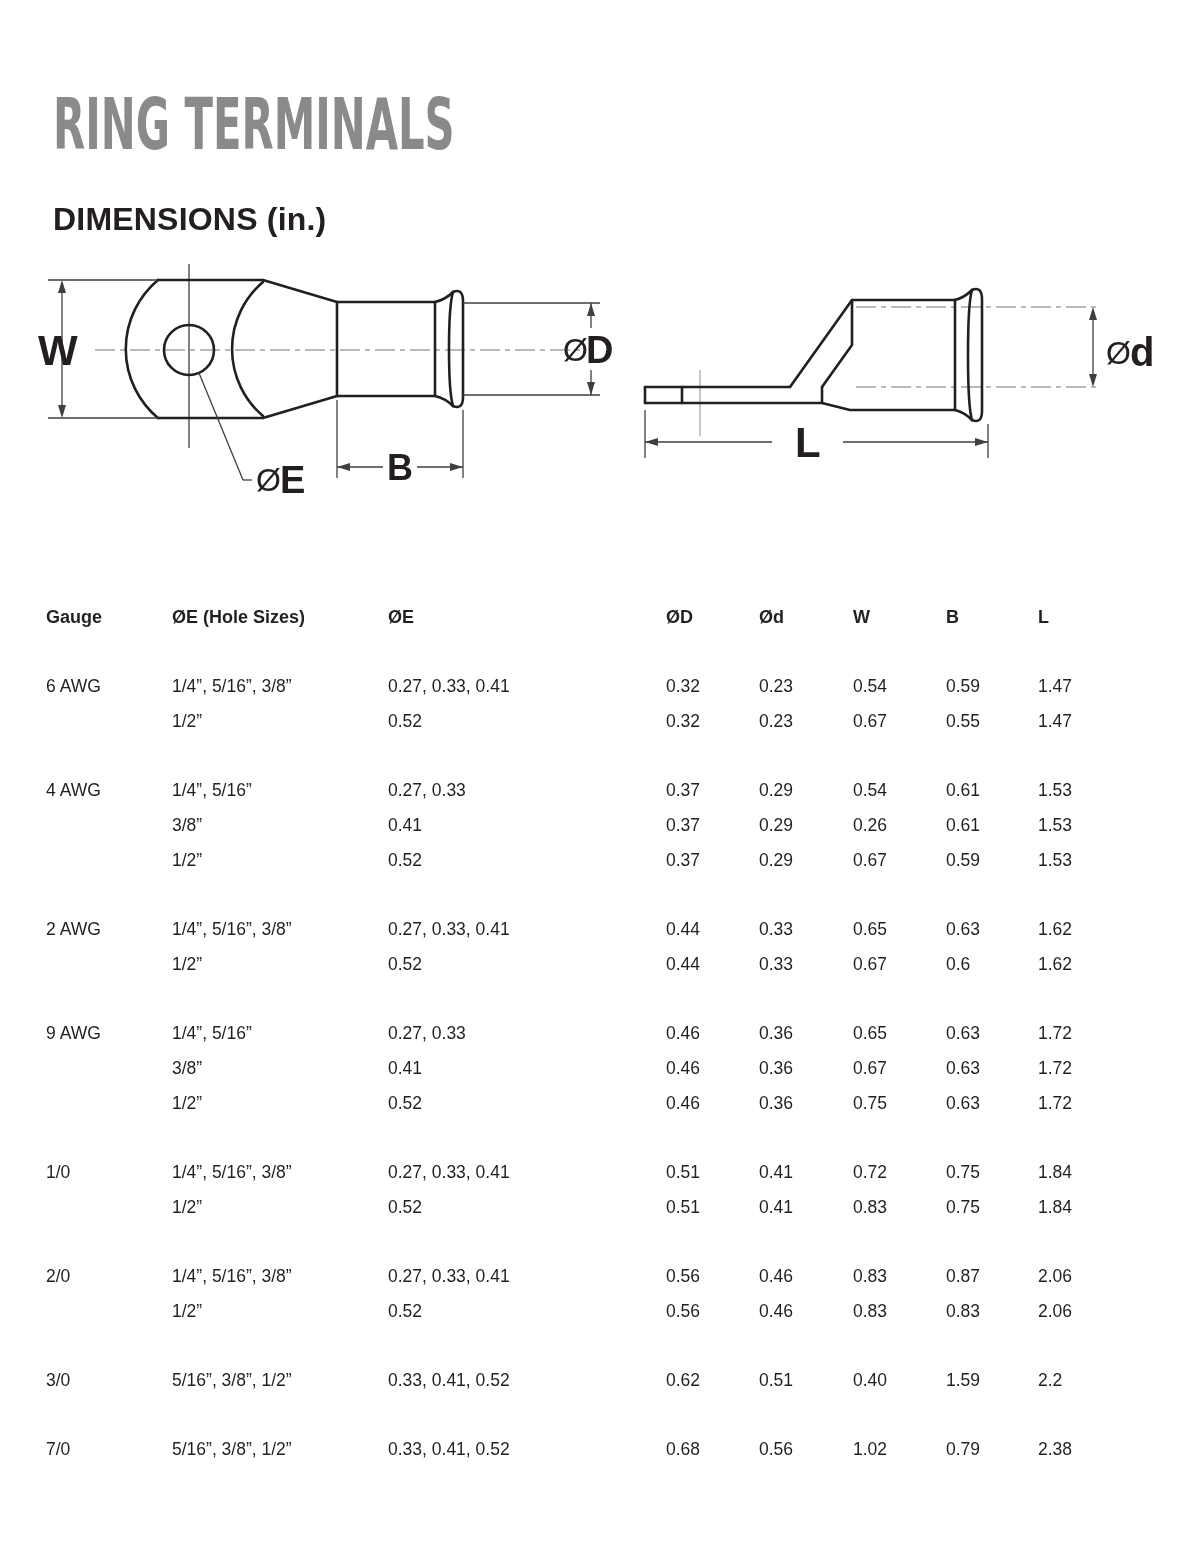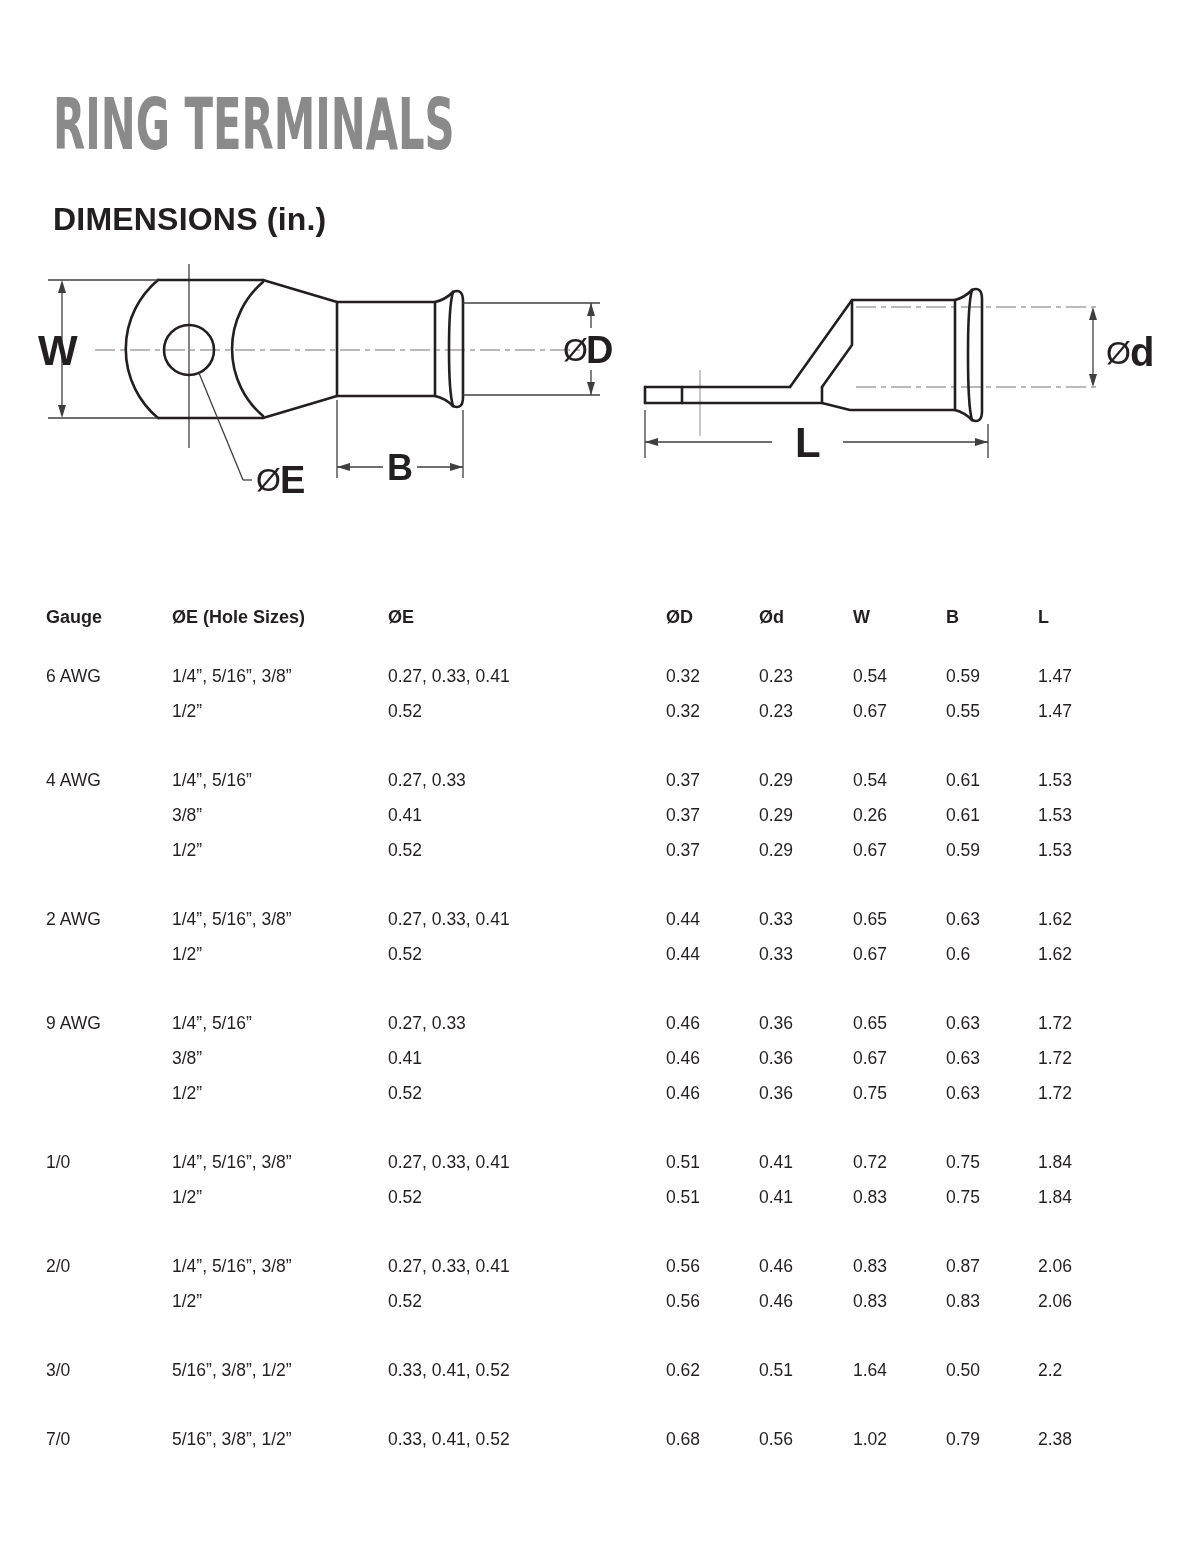--- a/index.html
+++ b/index.html
@@ -25,21 +25,21 @@
   .cline{stroke:#a3a3a3;stroke-width:1.3;fill:none;stroke-dasharray:20 5 5 5;}
   .cline-solid{stroke:#a9a9a9;stroke-width:1.3;fill:none;}
 
   .dim-table{position:absolute;left:46px;top:600px;width:1150px;font-size:17.5px;}
   .trow{
     display:grid;height:35px;align-items:center;
     grid-template-columns:126px 216px 278px 93px 94px 93px 92px 80px;
   }
   .thead{font-weight:bold;font-size:18px;}
   .tspacer{height:24px;}
-  .tgroup{margin-bottom:34px;}
+  .tgroup{margin-bottom:34px;margin-top:10px;}
   .tcell{white-space:nowrap;}
 </style>
 </head>
 <body>
 
 <div class="title">RING TERMINALS</div>
 <div class="heading">DIMENSIONS (in.)</div>
 
 <svg class="drawing" width="1200" height="265" viewBox="0 0 1200 265">
 
@@ -286,22 +286,22 @@
           <div class="tcell">2.06</div>
         </div>
       </div>
       <div class="tgroup">
         <div class="trow">
           <div class="tcell">3/0</div>
           <div class="tcell">5/16”, 3/8”, 1/2”</div>
           <div class="tcell">0.33, 0.41, 0.52</div>
           <div class="tcell">0.62</div>
           <div class="tcell">0.51</div>
-          <div class="tcell">1.64</div>
-          <div class="tcell">0.50</div>
+          <div class="tcell">0.40</div>
+          <div class="tcell">1.59</div>
           <div class="tcell">2.2</div>
         </div>
       </div>
       <div class="tgroup">
         <div class="trow">
           <div class="tcell">7/0</div>
           <div class="tcell">5/16”, 3/8”, 1/2”</div>
           <div class="tcell">0.33, 0.41, 0.52</div>
           <div class="tcell">0.68</div>
           <div class="tcell">0.56</div>

